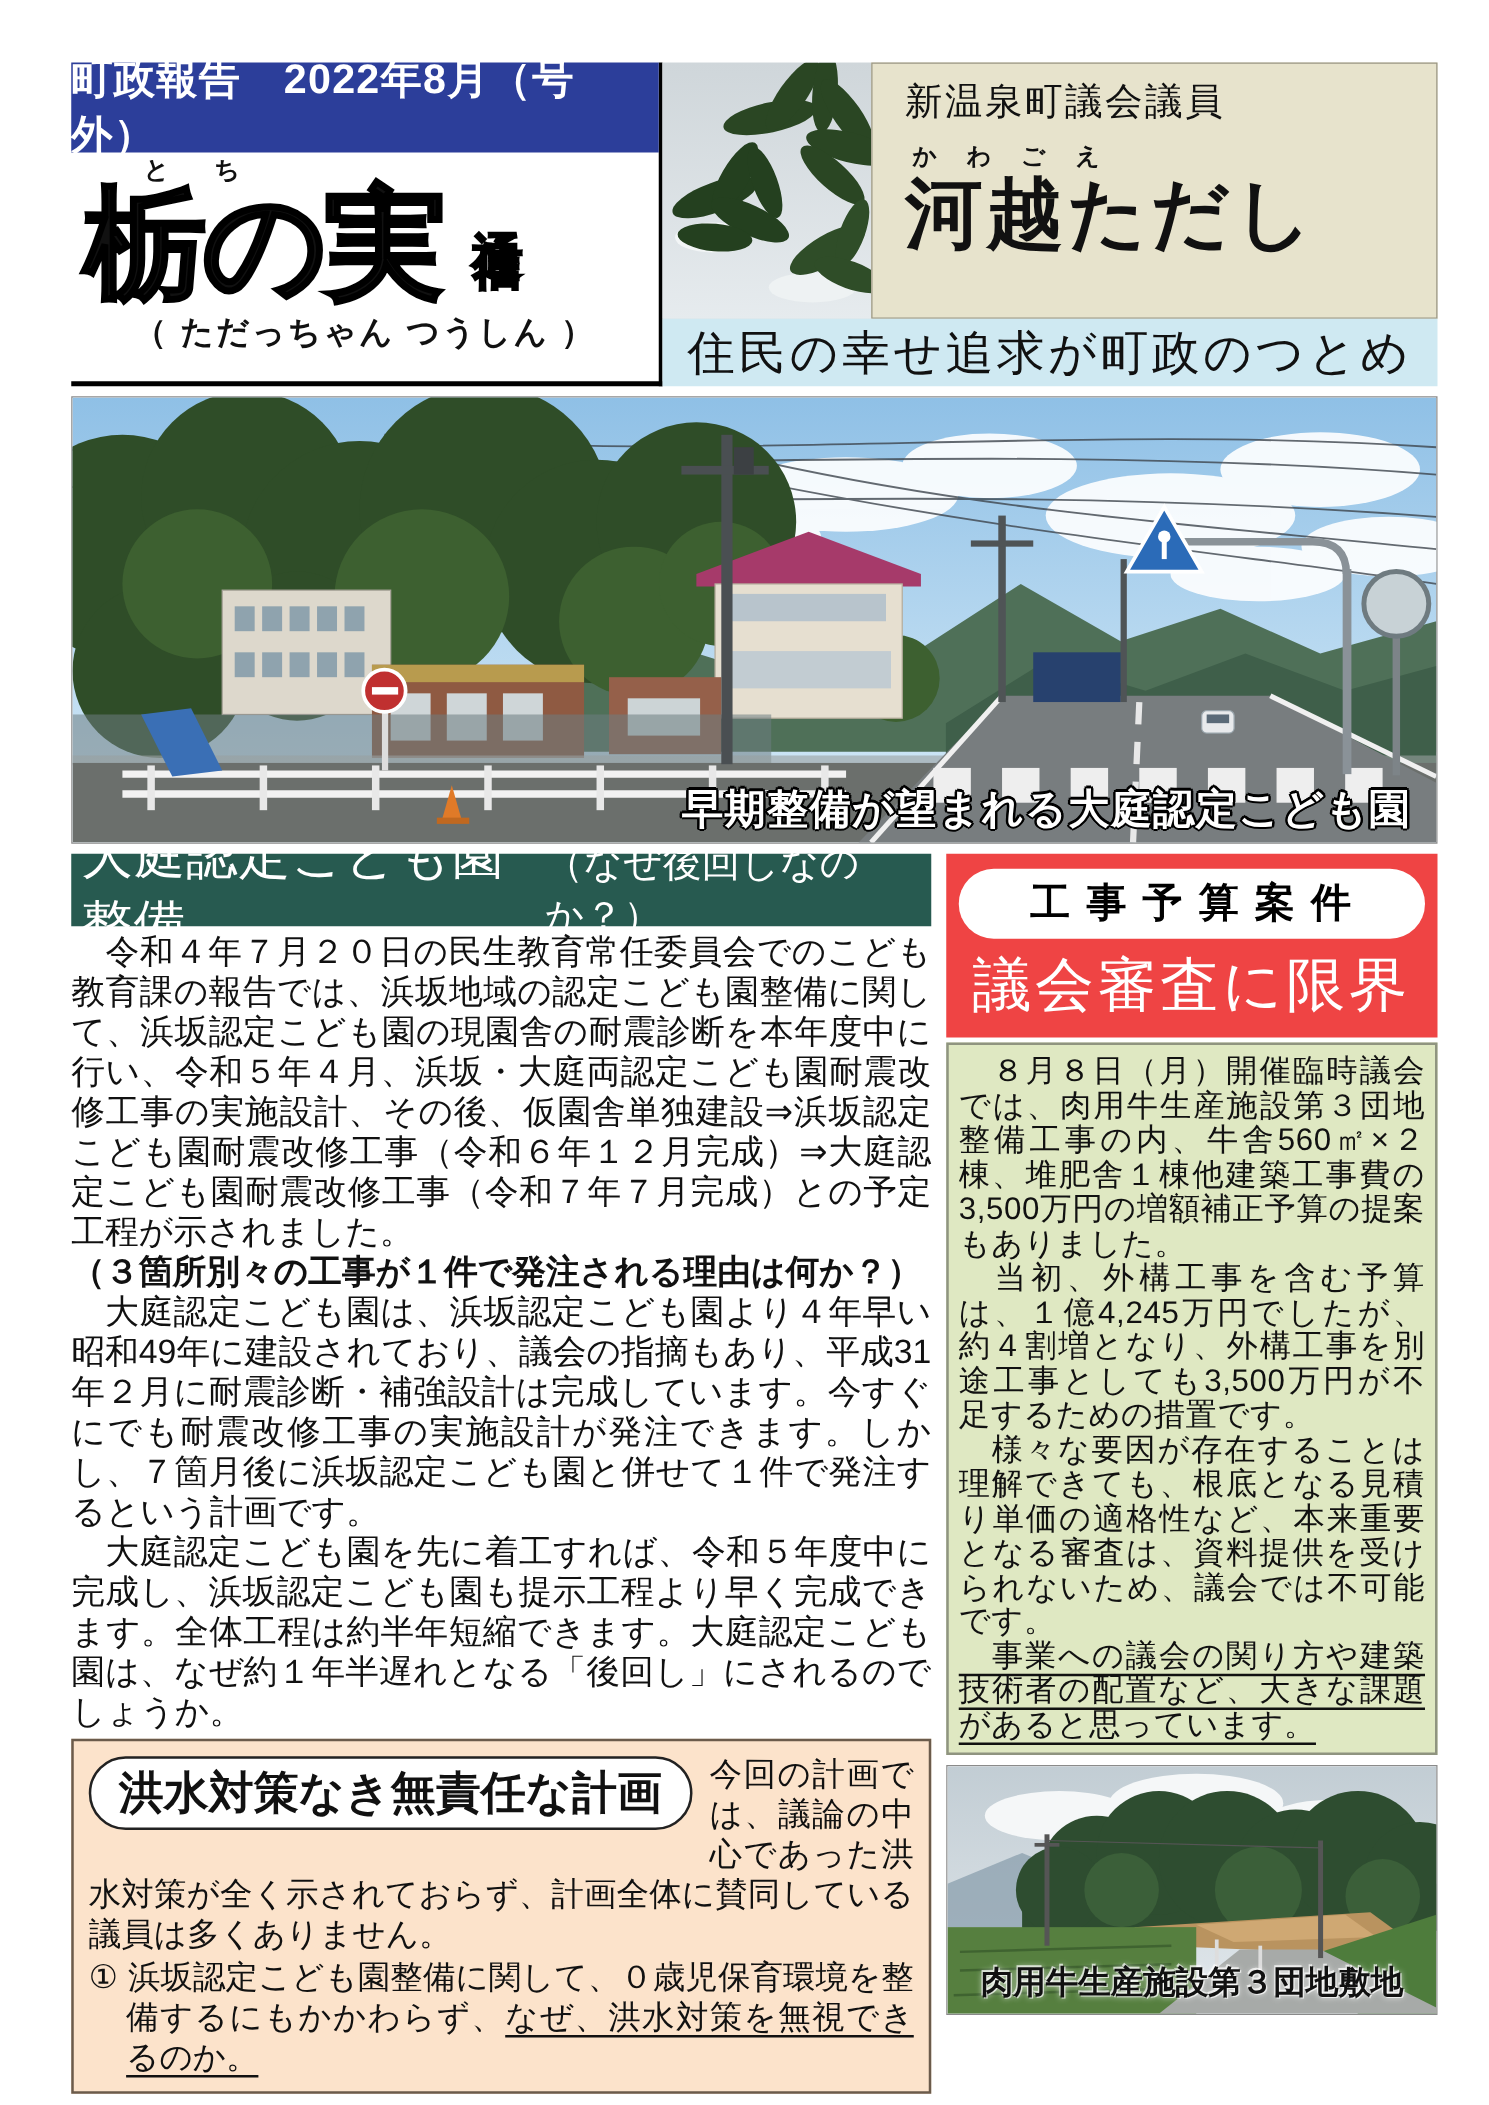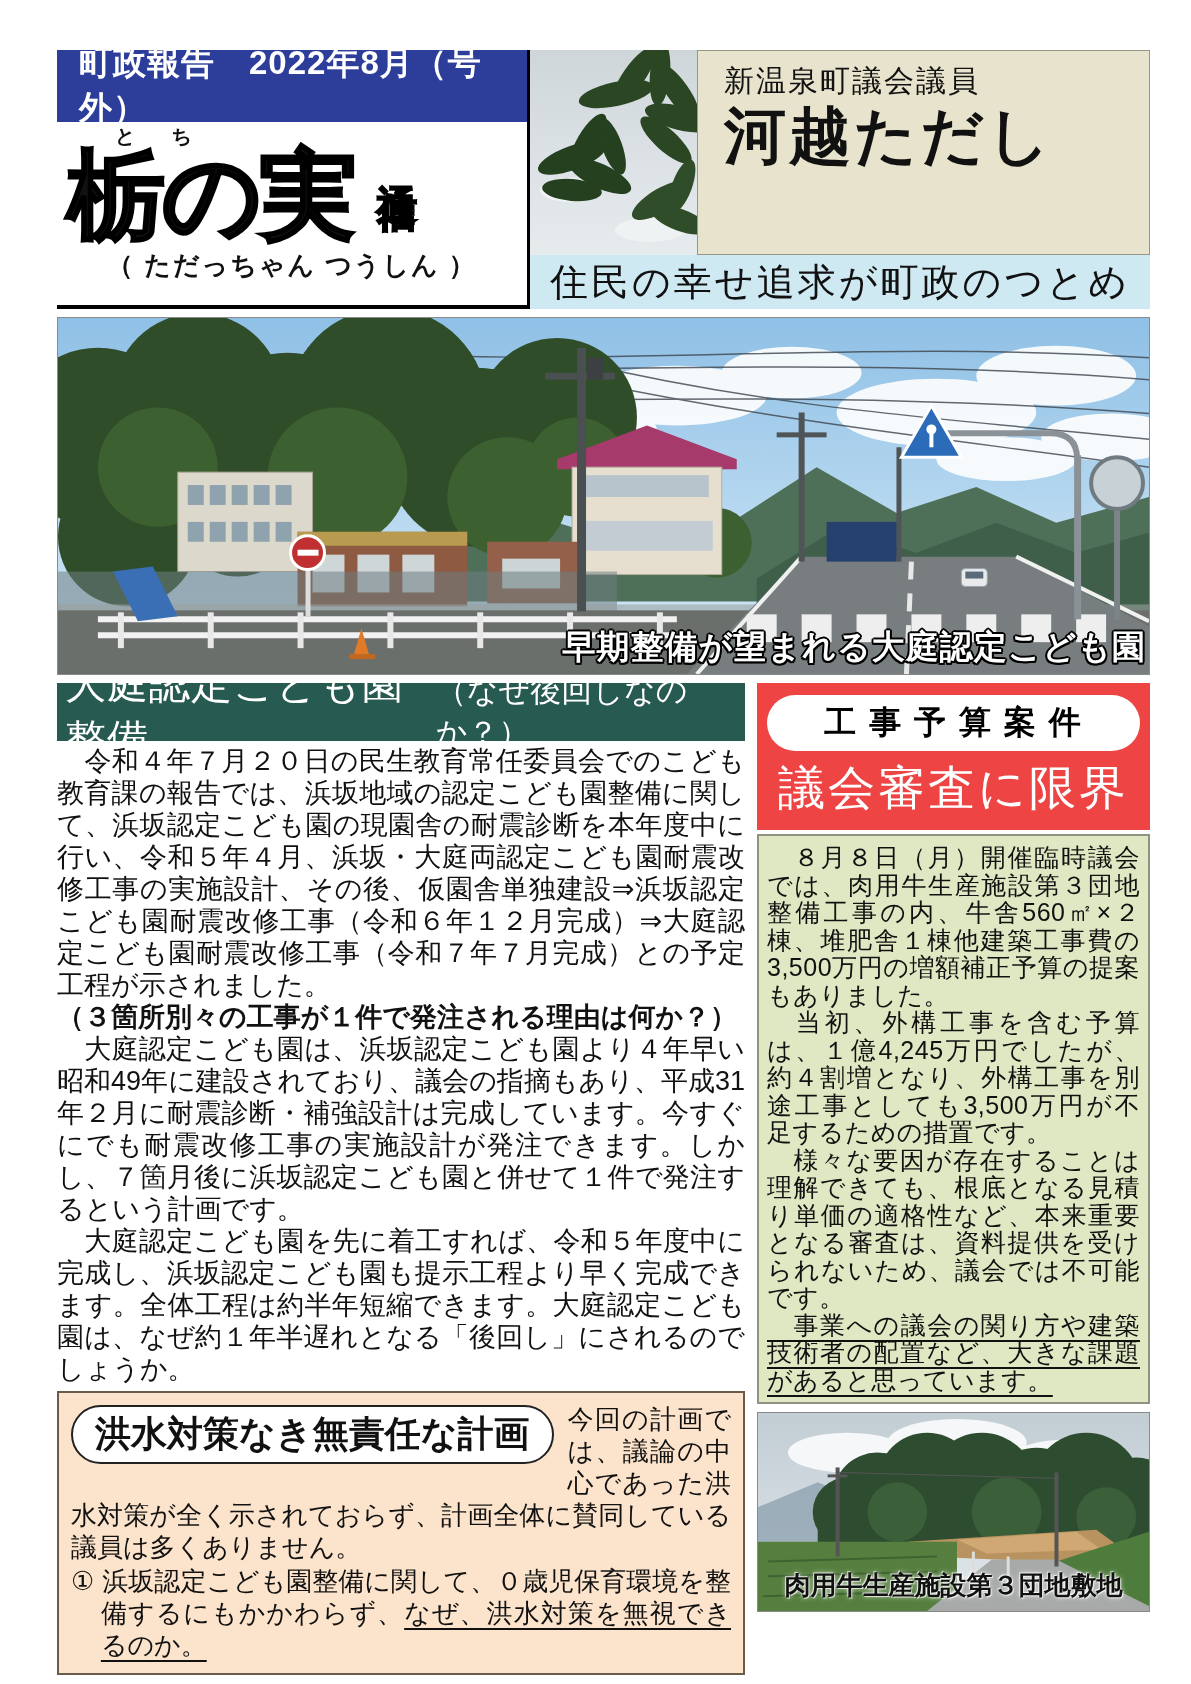--- a/index.html
+++ b/index.html
@@ -3,21 +3,21 @@
 <meta charset="utf-8">
 <style>
   html,body{margin:0;padding:0;background:#fff;}
   .page{position:relative;width:1191px;height:1684px;box-sizing:border-box;
         padding:50px 41px 0 57px;overflow:hidden;background:#fff;
         font-family:"Liberation Sans","DejaVu Sans",sans-serif;color:#111;}
   
   .header{display:flex;}
   .masthead{width:473px;box-sizing:border-box;border-right:3px solid #000;border-bottom:4px solid #000;height:259px;}
   .banner{height:72px;background:#2c3e9a;color:#fff;font-size:33px;font-weight:700;
-          display:flex;align-items:center;padding-left:22px;letter-spacing:1px;}
+          display:flex;align-items:center;letter-spacing:1px;}
   .ruby-tochi{margin-top:4px;padding-left:58px;font-size:20px;font-weight:700;letter-spacing:36px;line-height:1;}
   .title-row{display:flex;align-items:flex-start;padding-left:10px;}
   .title-main{font-size:98px;font-weight:900;line-height:1.02;letter-spacing:-3px;-webkit-text-stroke:2.5px #000;}
   .title-side{writing-mode:vertical-rl;font-size:40px;font-weight:900;-webkit-text-stroke:2px #000;
               letter-spacing:8px;margin-left:16px;margin-top:6px;}
   .title-sub{font-size:26px;font-weight:700;text-align:center;letter-spacing:2px;margin-top:2px;}
   .header-right{flex:1;display:flex;flex-direction:column;}
   .header-right-top{display:flex;height:205px;}
   .leaf{width:167px;height:205px;overflow:hidden;background:#d7dde1;}
   .namebox{flex:1;background:#e7e3cc;border:1px solid #9a9684;box-sizing:border-box;padding:10px 0 0 26px;}
@@ -28,21 +28,21 @@
          font-size:38px;letter-spacing:3px;font-weight:500;}
   
   .publisher{margin-top:12px;background:#fce3cb;height:64px;display:flex;align-items:center;}
   .pub-label{font-size:34px;font-weight:700;padding-left:26px;width:330px;letter-spacing:1px;}
   .pub-contact{flex:1;transform:scaleX(0.94);transform-origin:left center;}
   .pub-addr{font-size:24px;letter-spacing:-0.5px;}
   .pub-mail{font-size:20px;letter-spacing:-0.3px;margin-top:3px;}
   
   .main-photo{position:relative;margin-top:8px;height:358px;border:1px solid #8a8a8a;box-sizing:border-box;}
   .main-photo svg{display:block;width:100%;height:100%;}
-  .main-caption{position:absolute;right:3px;bottom:4px;font-size:33px;font-weight:700;color:#fff;letter-spacing:1px;
+  .main-caption{position:absolute;right:20px;bottom:4px;font-size:33px;font-weight:700;color:#fff;letter-spacing:1px;
     text-shadow:2px 0 0 #000,-2px 0 0 #000,0 2px 0 #000,0 -2px 0 #000,
                 1.5px 1.5px 0 #000,-1.5px -1.5px 0 #000,1.5px -1.5px 0 #000,-1.5px 1.5px 0 #000;}
   
   .columns{margin-top:8px;display:flex;gap:12px;}
   .col-left{width:688px;}
   .col-right{width:393px;}
   .article-heading{height:58px;background:#275a50;color:#fff;display:flex;align-items:center;
                    padding:0 8px;margin-bottom:4px;}
   .h-main{font-size:41px;letter-spacing:1px;}
   .h-sub{font-size:31px;margin-left:2px;}
@@ -114,20 +114,21 @@
             </g>
             <g fill="#2f4d28">
               <ellipse cx="132" cy="150" rx="34" ry="12" transform="rotate(-30 132 150)"></ellipse>
               <ellipse cx="152" cy="136" rx="28" ry="10" transform="rotate(-70 152 136)"></ellipse>
               <ellipse cx="150" cy="170" rx="30" ry="11" transform="rotate(20 150 170)"></ellipse>
             </g>
           </svg>
         </div>
         <div class="namebox">
           <div class="position">新温泉町議会議員</div>
+          <div class="name-ruby">かわごえ</div>
           <div class="name">河越ただし</div>
         </div>
       </div>
       <div class="motto">住民の幸せ追求が町政のつとめ</div>
     </div>
   </div>
 
 
   <div class="main-photo">
     <svg viewBox="0 0 1093 358" preserveAspectRatio="none">

